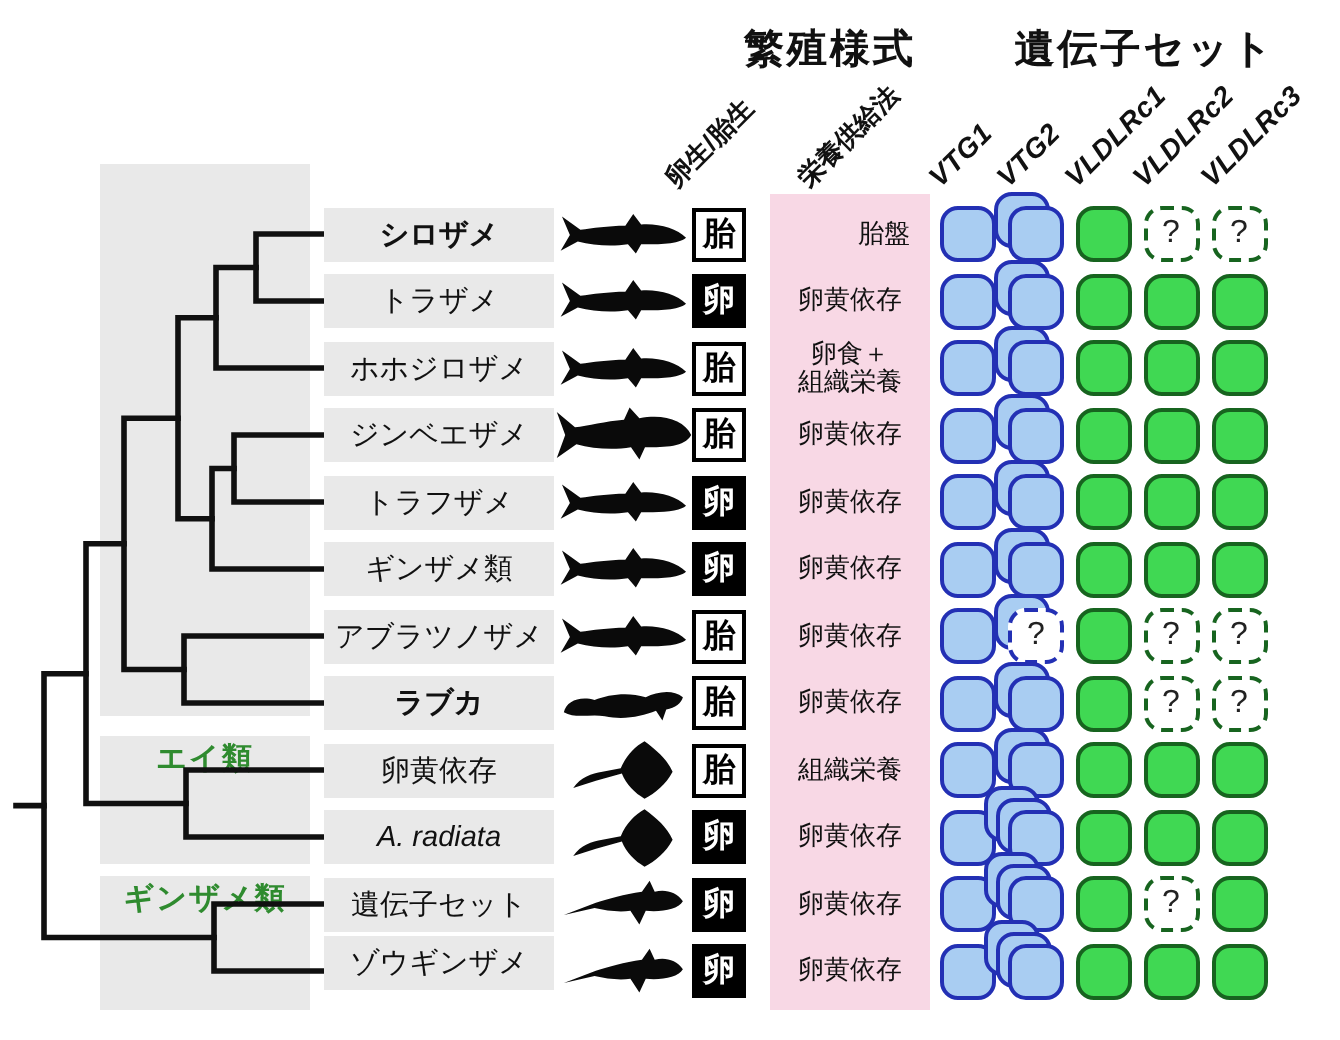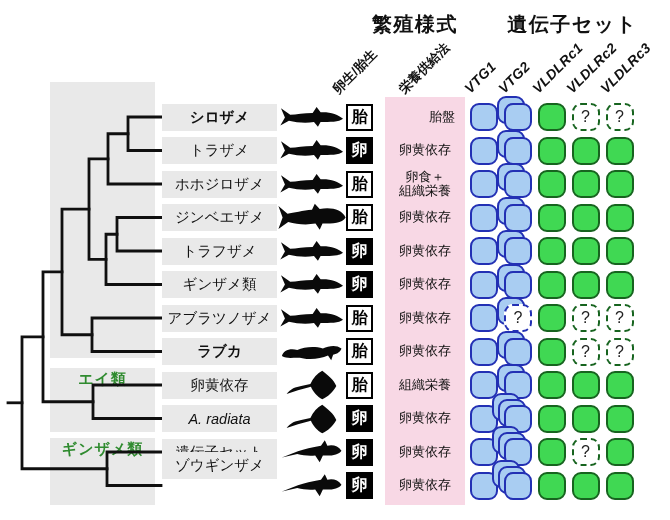--- a/index.html
+++ b/index.html
@@ -333,21 +333,21 @@
         <div class="gene-sq g" style="left: 0px; top: 0px;"></div>
       </div>
       <div class="gene-cell" style="left: 571.5px; top: 438px;">
         <div class="gene-sq gq" style="left: 0px; top: 0px;">
           <span class="qmark">?</span>
         </div>
       </div>
       <div class="gene-cell" style="left: 605.5px; top: 438px;">
         <div class="gene-sq g" style="left: 0px; top: 0px;"></div>
       </div>
-      <div class="species-box " style="top: 452px;">ゾウギンザメ</div>
+      <div class="species-box " style="top: 468px;">ゾウギンザメ</div>
       <div class="sil" style="left: 280px; top: 472.5px;"><svg width="64" height="26" viewBox="0 0 100 38" preserveAspectRatio="none">
           <path d="M96,17 C91,10 82,8 74,10 L70,2 L64,10 C50,12 38,15 28,18 L3,27 L27,22 C36,24 46,25 55,24 L62,34 L67,24 C80,25 92,23 96,17 Z" fill="#0a0a0a"></path>
         </svg></div>
       <div class="badge egg" style="left: 346px; top: 472px;">卵</div>
       <div class="nutri" style="top: 478px;"><span>卵黄依存</span></div>
       <div class="gene-cell" style="left: 470px; top: 471.5px;">
         <div class="gene-sq b" style="left: 0px; top: 0px;"></div>
       </div>
       <div class="gene-cell" style="left: 504px; top: 471.5px;">
         <div class="gene-sq b" style="left: -12px; top: -12px;"></div>

